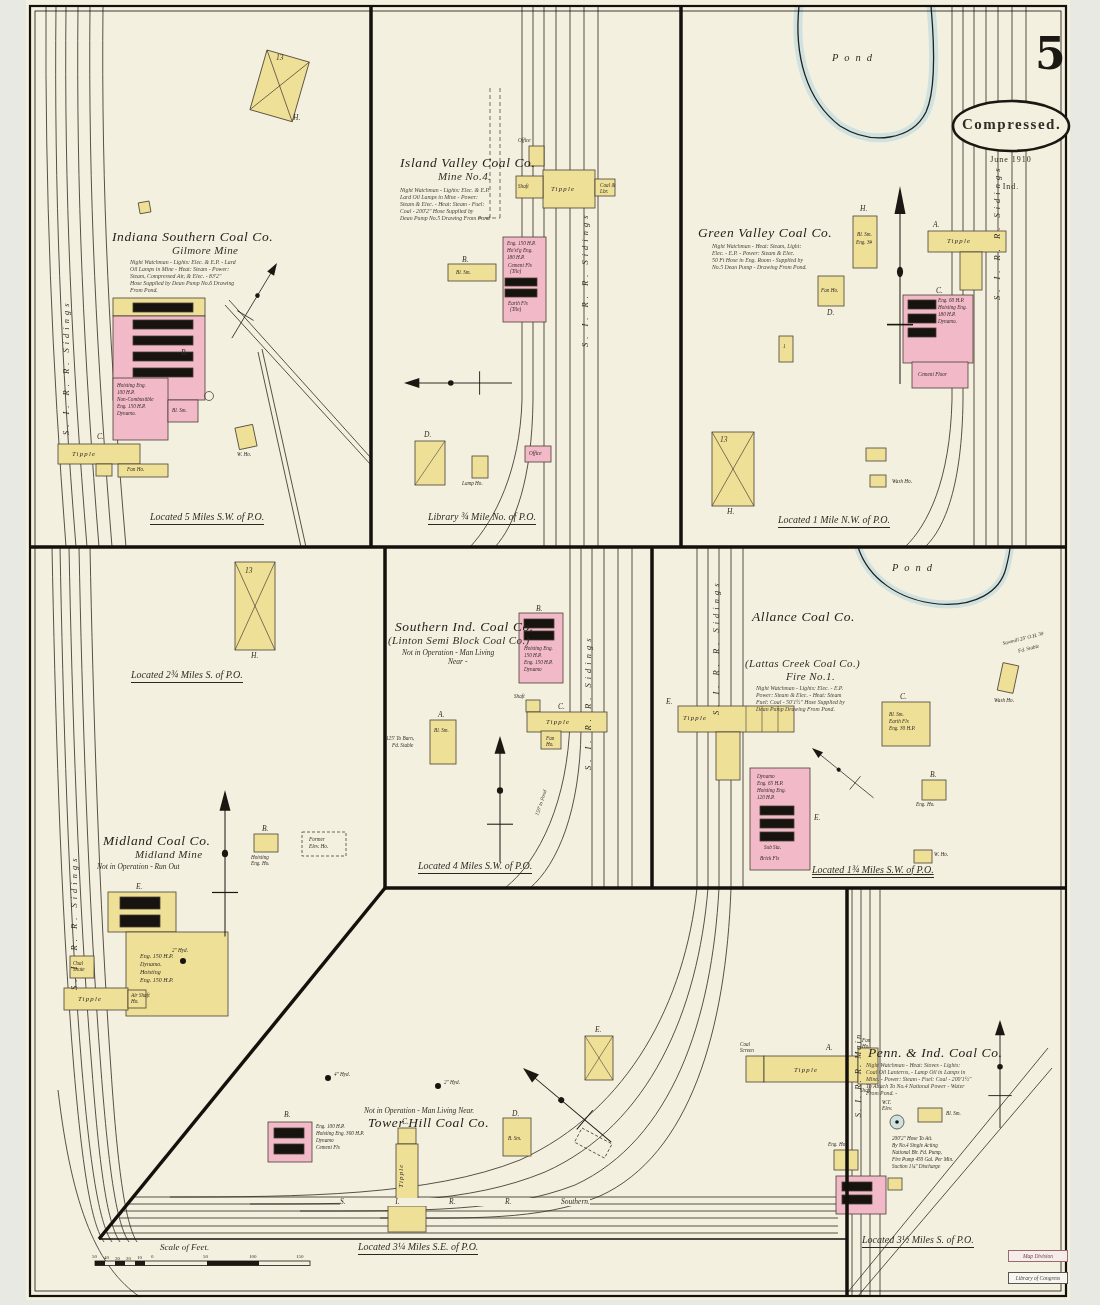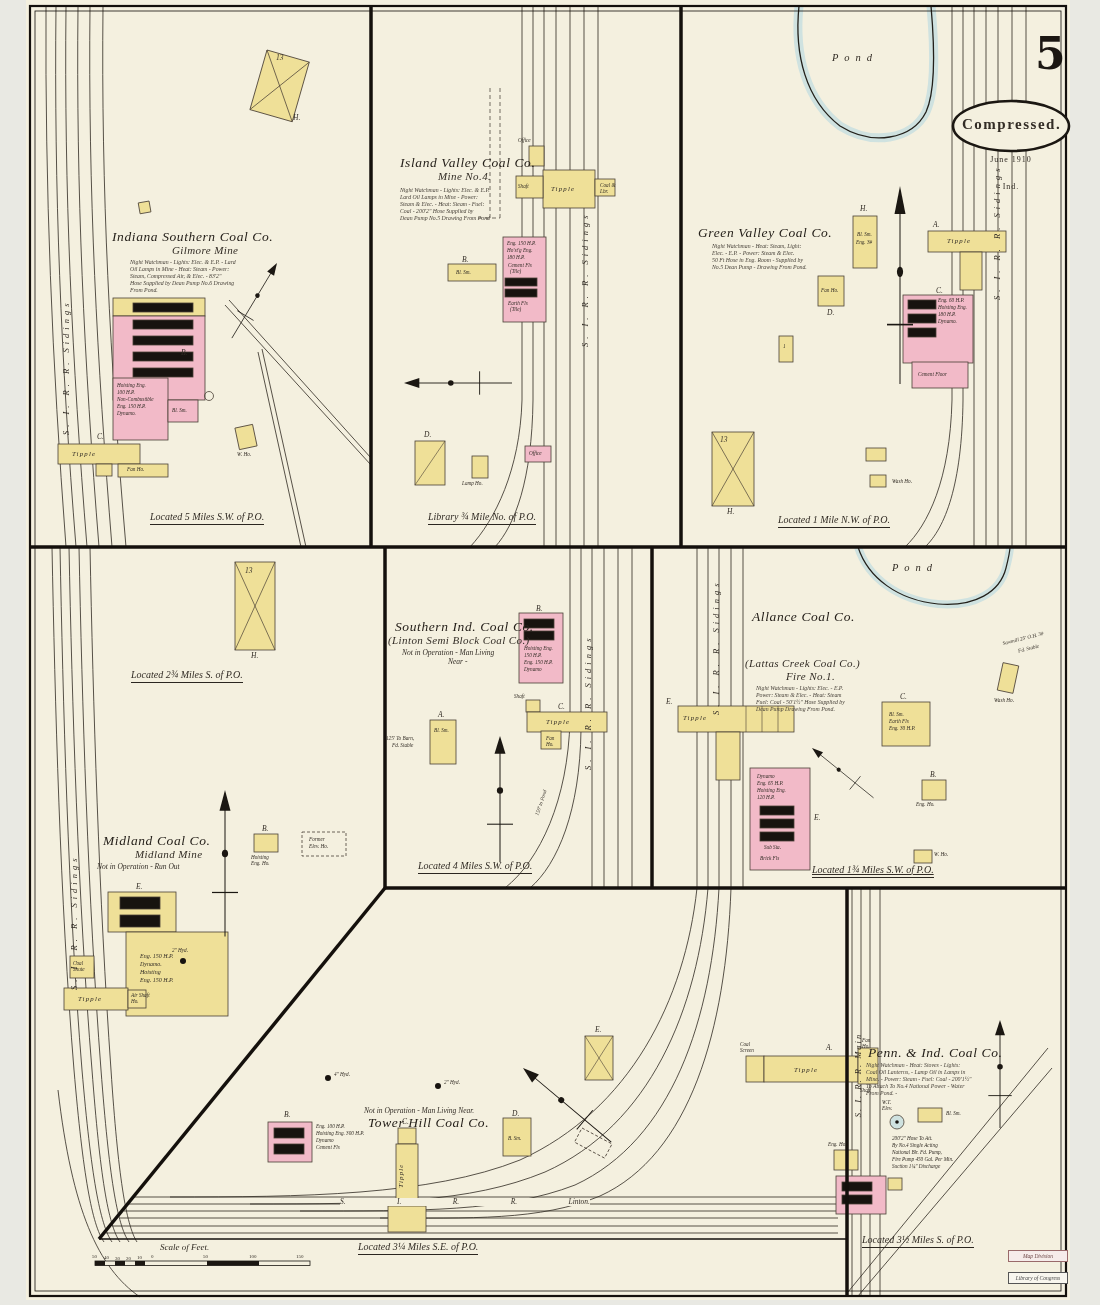--- a/index.html
+++ b/index.html
@@ -439,21 +439,21 @@
 <div class="l md" style="left:512px;top:1110px;">D.</div>
 <div class="l sm" style="left:508px;top:1136px;">B. Sm.</div>
 <div class="l md" style="left:595px;top:1026px;">E.</div>
 <div class="l sm" style="left:334px;top:1072px;">4" Hyd.</div>
 <div class="l sm" style="left:444px;top:1080px;">2" Hyd.</div>
 <div class="l md" style="left:340px;top:1198px;width:250px;display:flex;justify-content:space-between;background:#f4f0df;">
   <span>S.</span>
   <span>I.</span>
   <span>R.</span>
   <span>R.</span>
-  <span>Linton.</span>
+  <span>Southern.</span>
 </div>
 
 <div class="l" style="left:160px;top:1243px;font-size:9px;">Scale of Feet.</div>
 <div class="l tick" style="left:92px;top:1254px;">50</div>
 <div class="l tick" style="left:104px;top:1255px;">40</div>
 <div class="l tick" style="left:115px;top:1256px;">30</div>
 <div class="l tick" style="left:126px;top:1256px;">20</div>
 <div class="l tick" style="left:137px;top:1255px;">10</div>
 <div class="l tick" style="left:151px;top:1254px;">0</div>
 <div class="l tick" style="left:203px;top:1254px;">50</div>

